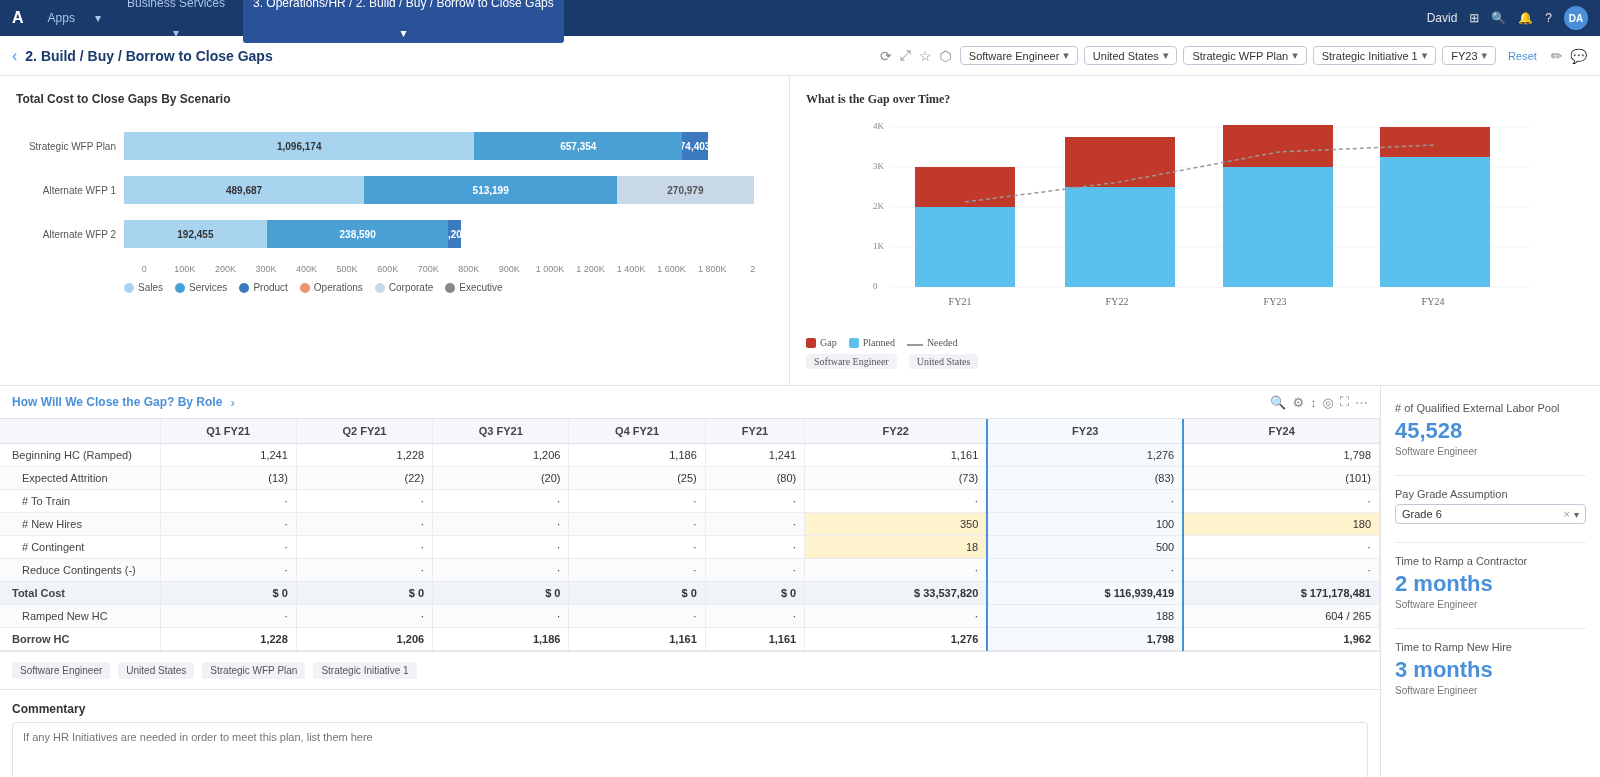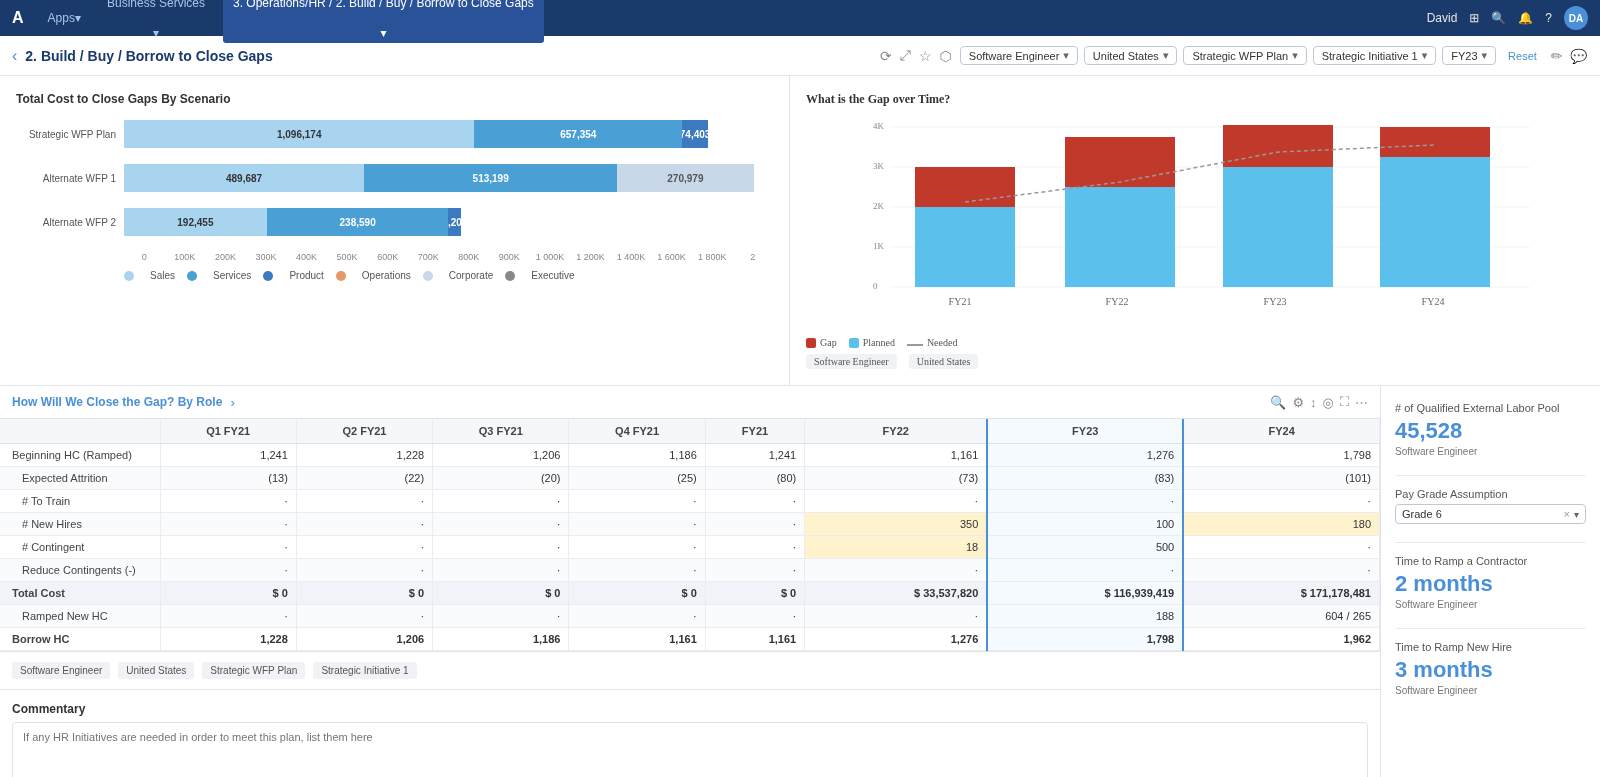--- a/index.html
+++ b/index.html
@@ -21,21 +21,21 @@
       margin-right: 8px;
     }
     .nav-apps-btn {
       color: #aac4e8;
       font-size: 12px;
       padding: 3px 8px;
       border-radius: 3px;
       cursor: pointer;
       display: flex;
       align-items: center;
-      gap: 0;
+      gap: 20px;
     }
     .nav-tab {
       color: #aac4e8;
       font-size: 12px;
       padding: 3px 10px;
       border-radius: 3px;
       cursor: pointer;
       display: flex;
       align-items: center;
       gap: 16px;
@@ -151,21 +151,21 @@
     
     .chart-left {
       flex: 0 0 790px;
       padding: 16px;
       border-right: 1px solid #e0e4ea;
     }
     .chart-title {
       font-size: 12px;
       font-weight: 600;
       color: #333;
-      margin-bottom: 14px;
+      margin-bottom: 26px;
     }
     .bar-row {
       display: flex;
       align-items: center;
       margin-bottom: 16px;
       gap: 8px;
     }
     .bar-label {
       font-size: 10px;
       color: #555;
@@ -209,21 +209,21 @@
     .chart-legend {
       display: flex;
       gap: 12px;
       margin-top: 8px;
       margin-left: 108px;
       flex-wrap: wrap;
     }
     .legend-item {
       display: flex;
       align-items: center;
-      gap: 16px;
+      gap: 4px;
       font-size: 10px;
       color: #555;
     }
     .legend-dot {
       width: 10px;
       height: 10px;
       border-radius: 50%;
     }
 
     

